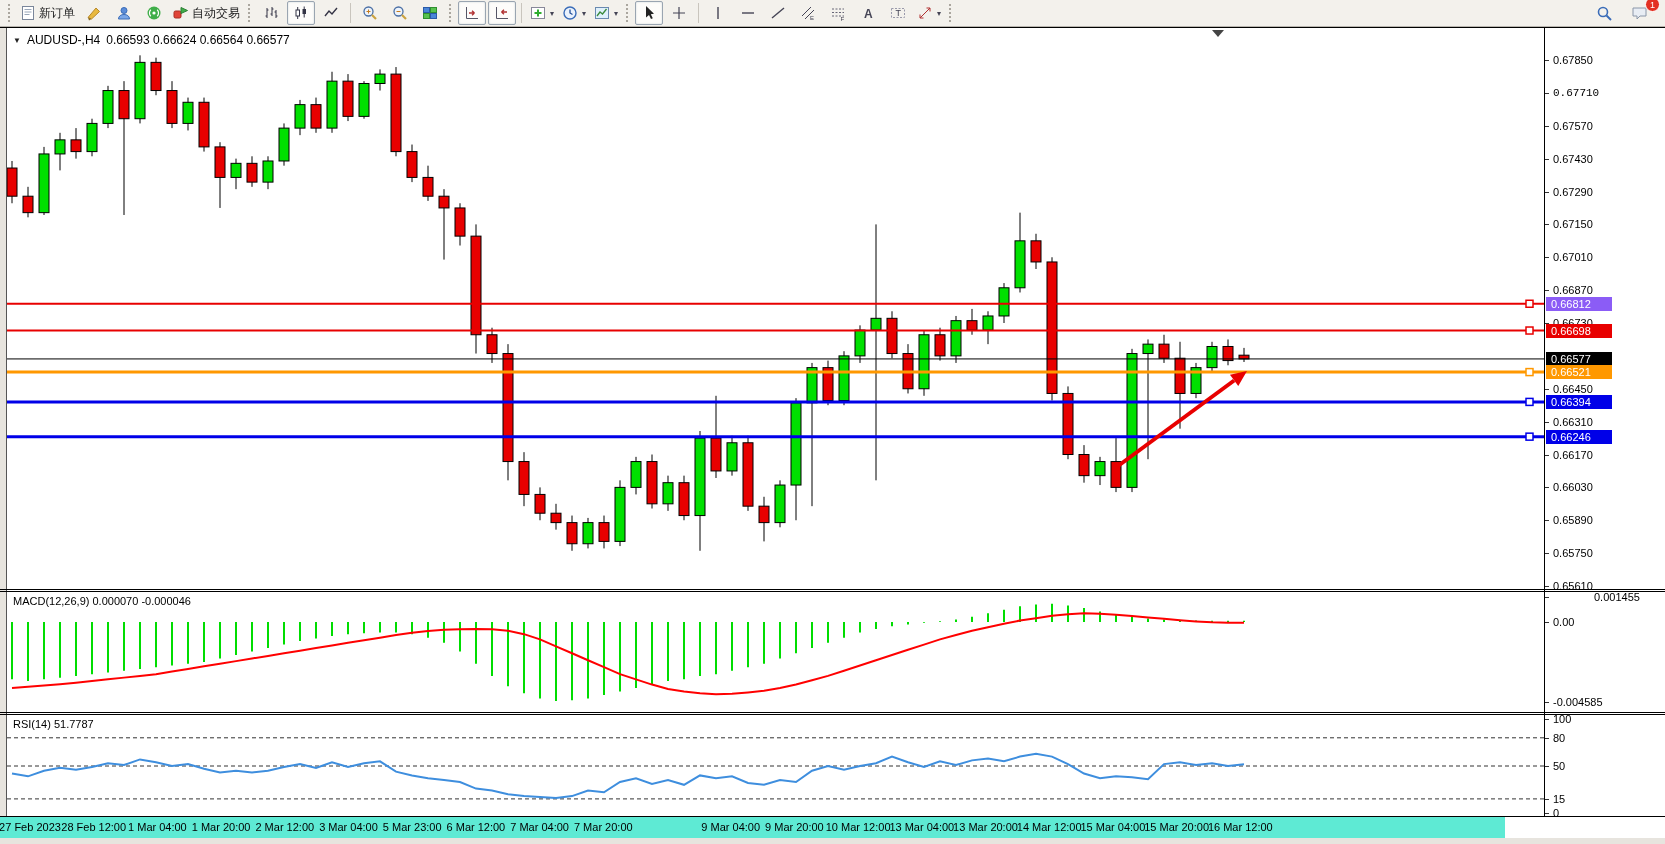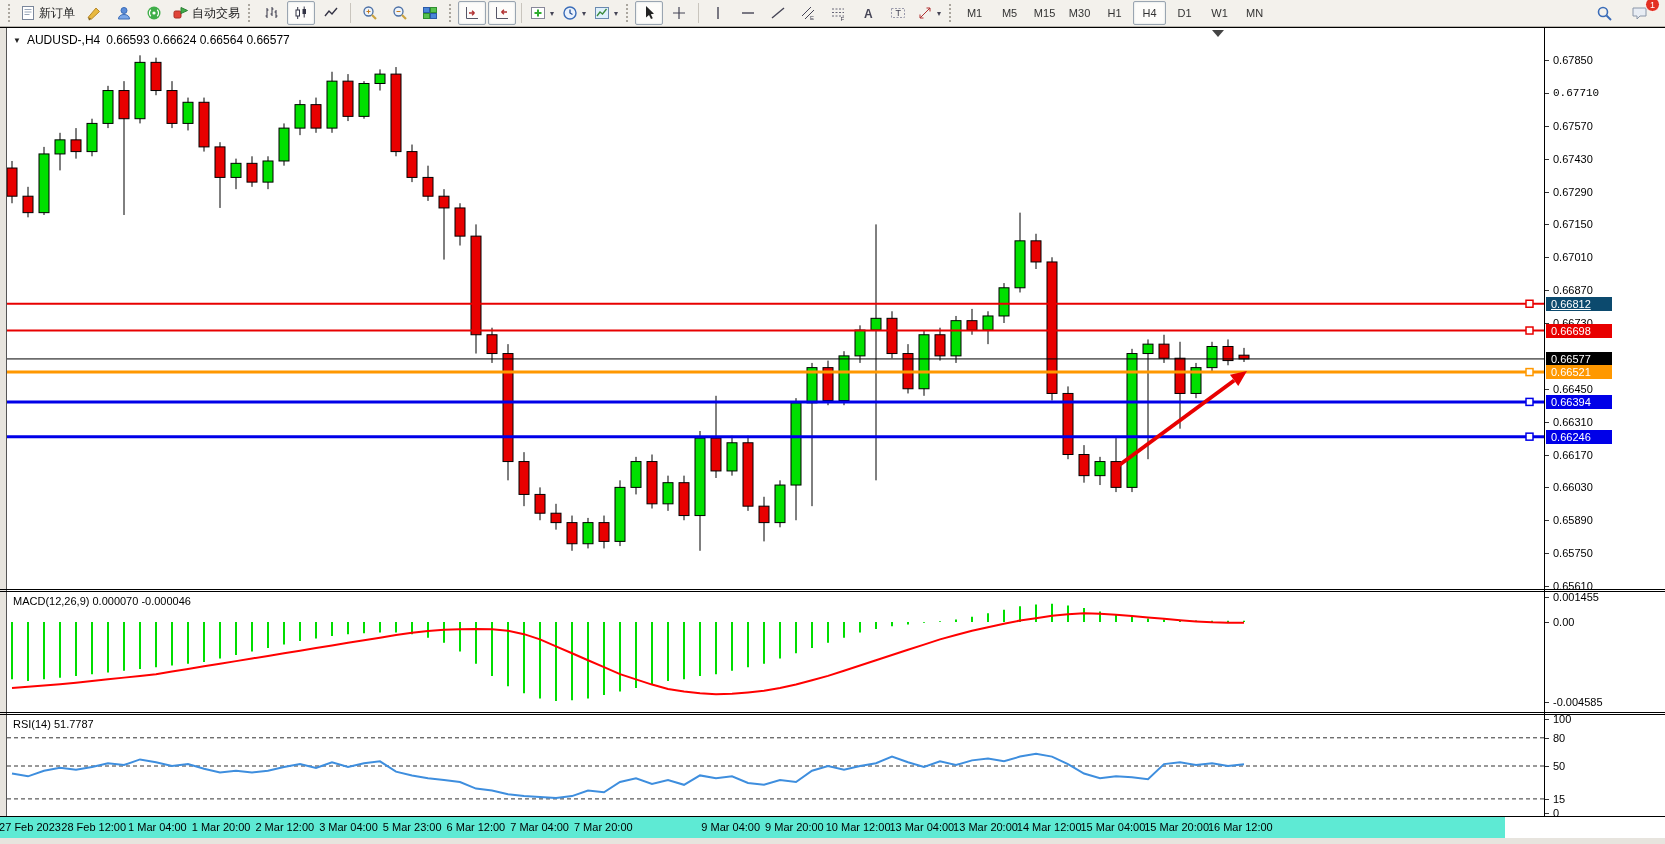--- a/index.html
+++ b/index.html
@@ -250,31 +250,20 @@
     </div>
   <div class="tbtn">
       <span>
         <svg width="16" height="16">
           <path d="M3 13 L8 8 M3 13v-3.5 M3 13h3.5 M13 3 L8 8 M13 3h-3.5 M13 3v3.5" stroke="#b03030" fill="none"></path>
         </svg>
       </span>
       <span class="caret">▾</span>
     </div>
   <div class="handle"></div>
-  <div id="timeframes" style="display:flex">
-      <div class="tbtn tf">M1</div>
-      <div class="tbtn tf">M5</div>
-      <div class="tbtn tf">M15</div>
-      <div class="tbtn tf">M30</div>
-      <div class="tbtn tf">H1</div>
-      <div class="tbtn tf active">H4</div>
-      <div class="tbtn tf">D1</div>
-      <div class="tbtn tf">W1</div>
-      <div class="tbtn tf">MN</div>
-    </div>
   <div id="tb-right">
     <div class="tbtn">
         <span>
           <svg width="17" height="17">
             <circle cx="7" cy="7" r="4.5" fill="none" stroke="#3a6cb8" stroke-width="1.6"></circle>
             <path d="M10.5 10.5 L15 15" stroke="#3a6cb8" stroke-width="2"></path>
           </svg>
         </span>
       </div>
     <div id="chat-wrap" class="tbtn">
@@ -607,36 +596,36 @@
       <div class="plabel" style="top: 421.509px;">0.66170</div>
       <div class="ptick" style="top: 460.384px;"></div>
       <div class="plabel" style="top: 454.384px;">0.66030</div>
       <div class="ptick" style="top: 493.258px;"></div>
       <div class="plabel" style="top: 487.258px;">0.65890</div>
       <div class="ptick" style="top: 526.133px;"></div>
       <div class="plabel" style="top: 520.133px;">0.65750</div>
       <div class="ptick" style="top: 559.008px;"></div>
       <div class="plabel" style="top: 553.008px;">0.65610</div>
       <div class="ptick" style="top: 569.706px;"></div>
-      <div class="plabel" style="top: 563.706px;">0.001455</div>
+      <div class="plabel" style="top: 563.706px; margin-left: 41px;">0.001455</div>
       <div class="ptick" style="top: 595px;"></div>
       <div class="plabel" style="top: 589px;">0.00</div>
       <div class="ptick" style="top: 674.706px;"></div>
       <div class="plabel" style="top: 668.706px;">-0.004585</div>
       <div class="ptick" style="top: 692px;"></div>
       <div class="plabel" style="top: 686px;">100</div>
       <div class="ptick" style="top: 710.8px;"></div>
       <div class="plabel" style="top: 704.8px;">80</div>
       <div class="ptick" style="top: 739px;"></div>
       <div class="plabel" style="top: 733px;">50</div>
       <div class="ptick" style="top: 771.9px;"></div>
       <div class="plabel" style="top: 765.9px;">15</div>
       <div class="ptick" style="top: 786px;"></div>
       <div class="plabel" style="top: 780px;">0</div>
-      <div class="ptag" style="top: 269.754px; background: #0c4a6e; color: rgb(255, 255, 255); text-decoration: underline;">0.66812</div>
+      <div class="ptag" style="top: 269.754px; background: #8b5cf6; color: rgb(255, 255, 255);">0.66812</div>
       <div class="ptag" style="top: 296.524px; background: rgb(232, 0, 0); color: rgb(255, 255, 255);">0.66698</div>
       <div class="ptag" style="top: 324.937px; background: rgb(0, 0, 0); color: rgb(255, 255, 255);">0.66577</div>
       <div class="ptag" style="top: 338.087px; background: rgb(255, 152, 0); color: rgb(255, 255, 255);">0.66521</div>
       <div class="ptag" style="top: 367.909px; background: rgb(0, 0, 232); color: rgb(255, 255, 255);">0.66394</div>
       <div class="ptag" style="top: 402.663px; background: rgb(0, 0, 232); color: rgb(255, 255, 255);">0.66246</div>
     </div>
   <div id="time-axis">
       <span class="tlab" style="left: 30px;">27 Feb 2023</span>
       <span class="tlab" style="left: 93.7px;">28 Feb 12:00</span>
       <span class="tlab" style="left: 157.4px;">1 Mar 04:00</span>

